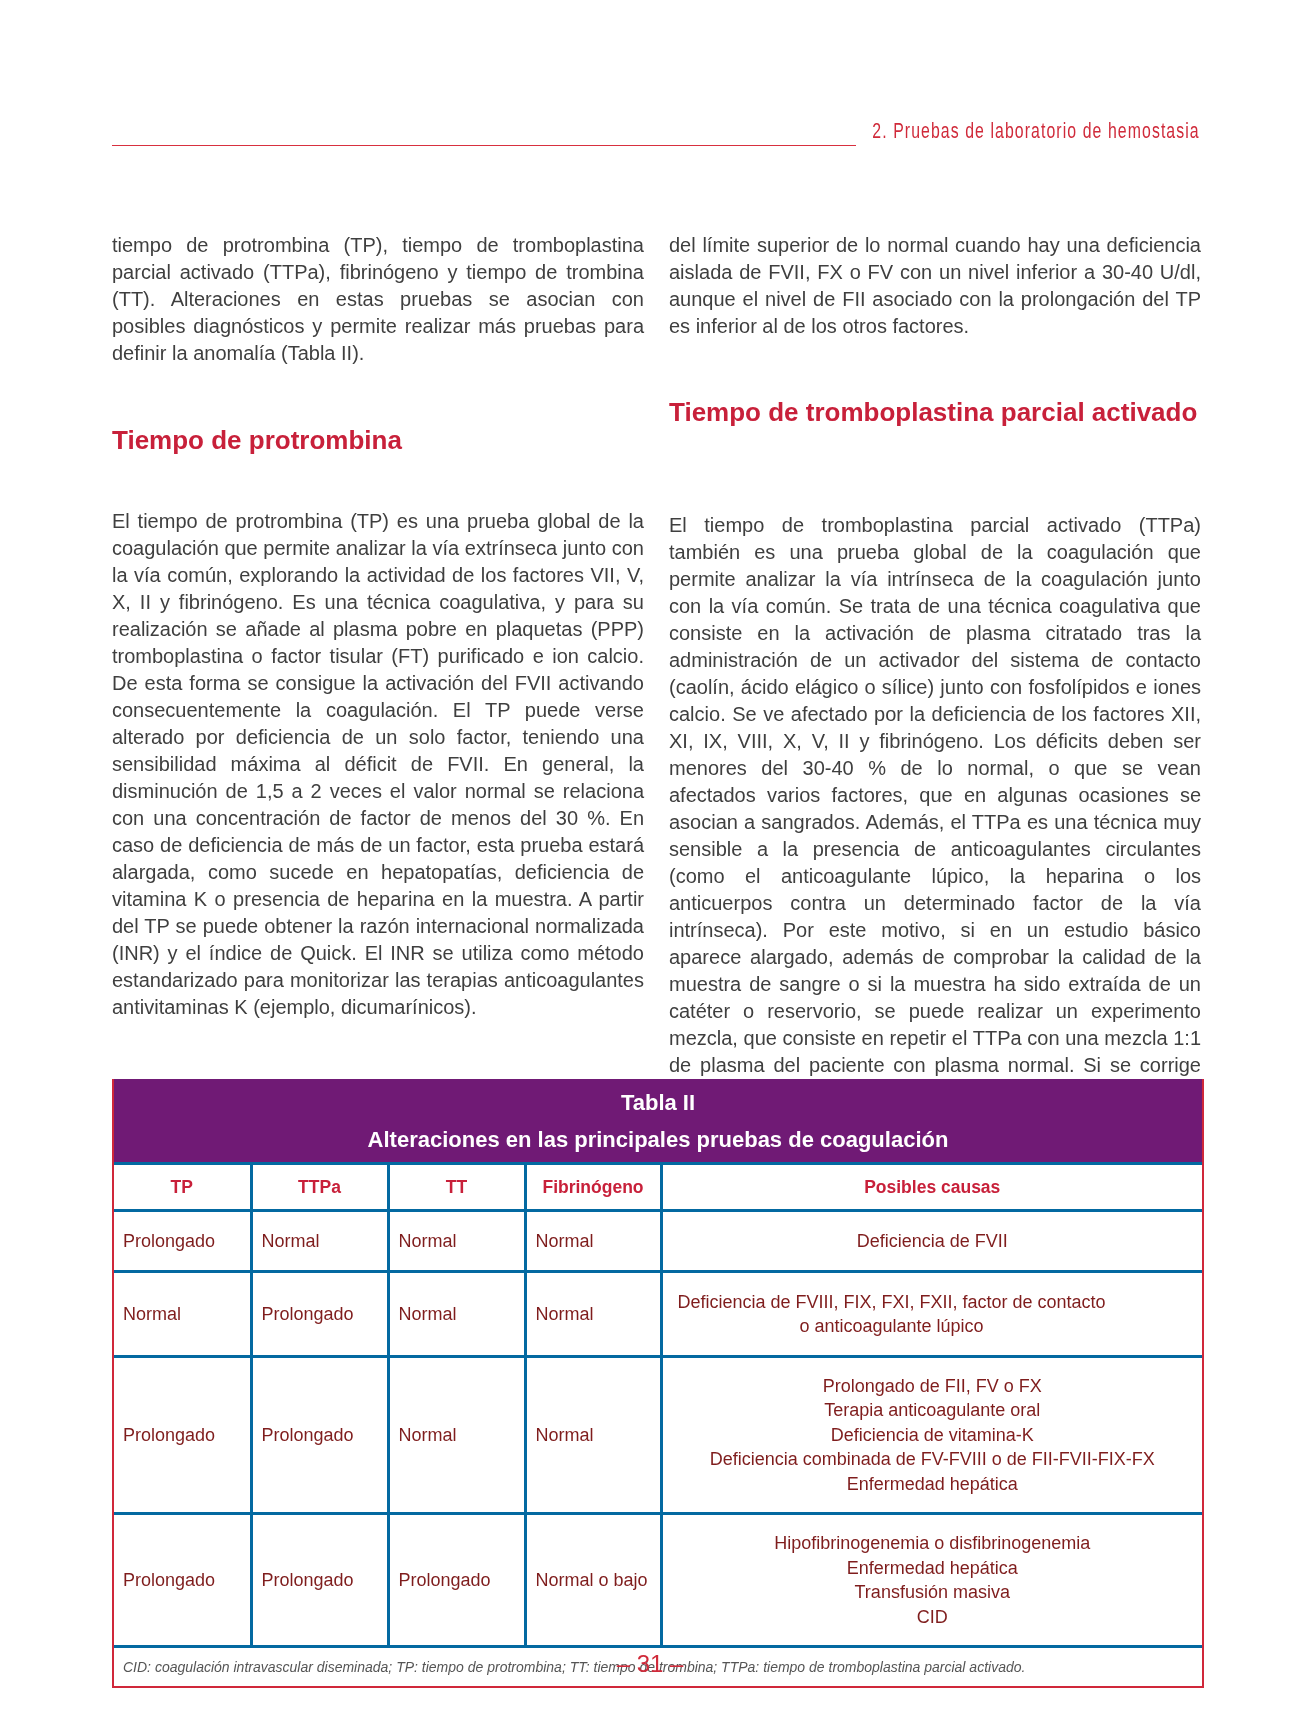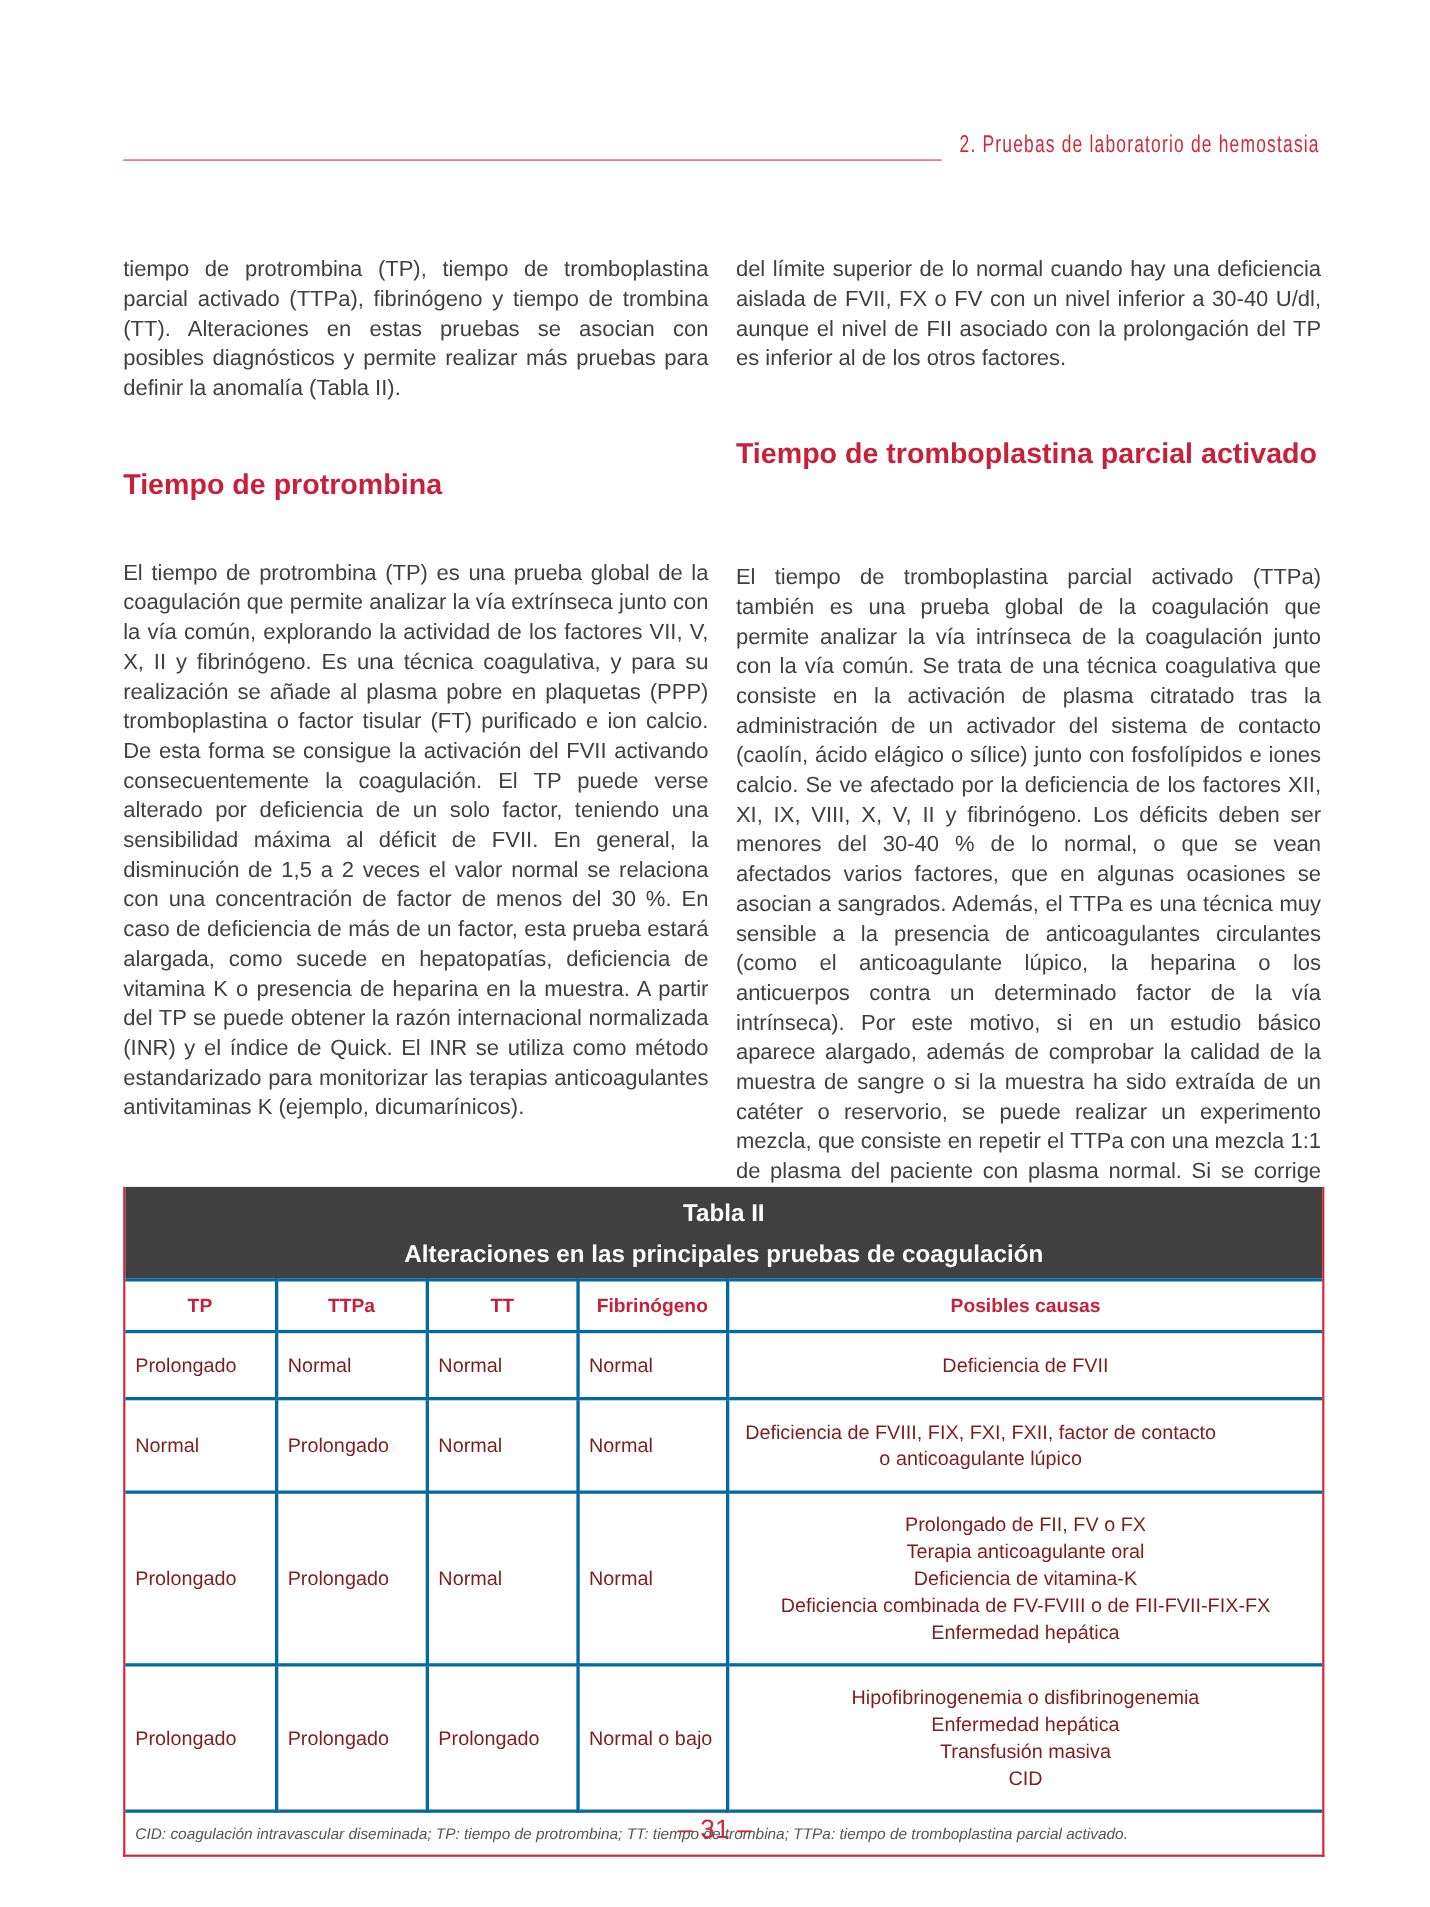--- a/index.html
+++ b/index.html
@@ -17,21 +17,21 @@
   .col-right { left: 669px; }
 
   p.body { margin: 0; font-size: 20px; line-height: 27px; text-align: justify; color: #3f3f3f;
            font-family: "Liberation Sans", sans-serif; }
   p.indent { text-indent: 32px; }
 
   h2.section { margin: 0; color: #c8203a; font-size: 26px; line-height: 36px; font-weight: bold;
                font-family: "Liberation Sans", sans-serif; }
 
   .table-wrap { position: absolute; left: 112px; top: 1079px; width: 1088px; border: 2px solid #d0283a; border-top: none; }
-  .table-banner { background: #404040; color: #ffffff; text-align: center; font-weight: bold;
+  .table-banner { background: #701a75; color: #ffffff; text-align: center; font-weight: bold;
                   font-size: 22px; line-height: 37px; padding: 5px 0 4px 0; }
   table { border-collapse: collapse; width: 100%; table-layout: fixed; }
   th, td { border: 3px solid #0369a1; font-size: 18px; vertical-align: middle; }
   th { color: #c8203a; font-weight: bold; height: 42px; text-align: center; font-size: 17.5px; }
   td { color: #7f1d1d; padding: 0 9px; line-height: 24.5px; }
   td.cause { padding-top: 8px; padding-bottom: 8px; text-align: center; }
   tr.r1 td { height: 42px; }
   tr.r2 td { height: 66px; }
   tr.r3 td { height: 138px; }
   tr.r4 td { height: 114px; }

